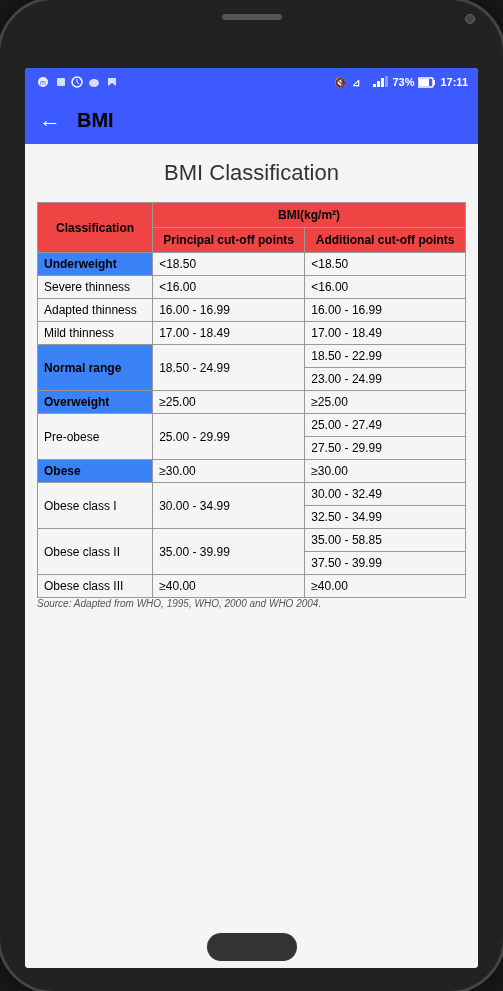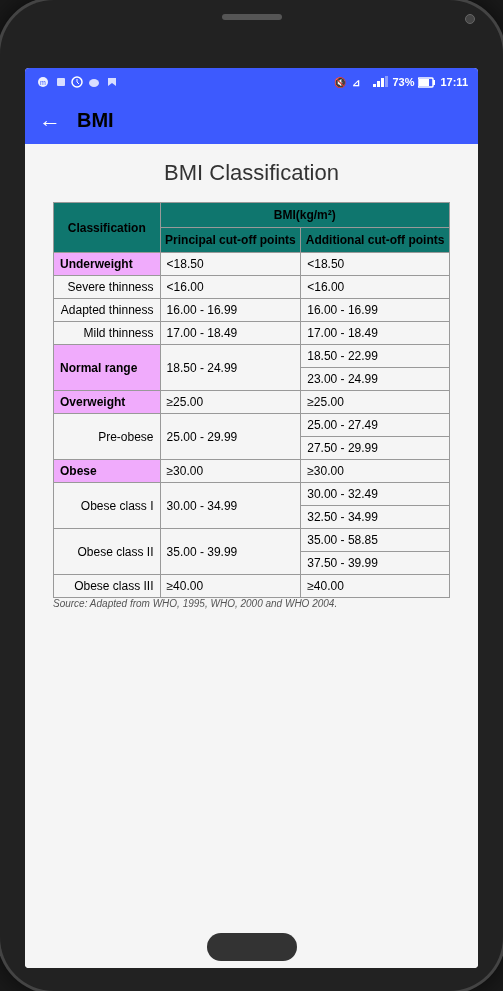--- a/index.html
+++ b/index.html
@@ -74,57 +74,57 @@
     .top-title {
       color: #000000;
       font-size: 20px;
       font-weight: bold;
     }
     
     .content {
       flex: 1;
       background: #f5f5f5;
       overflow-y: auto;
-      padding: 16px 28px 20px;
+      padding: 16px 12px 20px;
     }
     .page-title {
       text-align: center;
       font-size: 22px;
       font-weight: normal;
       color: #333;
       margin-bottom: 16px;
     }
     
     .bmi-table {
       width: 100%;
       border-collapse: collapse;
       border: 1px solid #999;
       font-size: 12px;
     }
     .bmi-table th {
-      background: #0f766e;
+      background: #ef4444;
       font-weight: bold;
       text-align: center;
       padding: 5px 4px;
       border: 1px solid #999;
     }
     .bmi-table td {
       border: 1px solid #999;
       padding: 4px 6px;
       text-align: left;
     }
     .bmi-table .category-header {
-      background: #f0abfc;
+      background: #3b82f6;
       font-weight: bold;
       text-align: left;
       padding-left: 6px;
     }
     .bmi-table .subcategory {
       font-weight: normal;
-      text-align: right;
+      text-align: left;
     }
     .source-text {
       font-size: 10px;
       color: #555;
       font-style: italic;
     }
     
     .phone-speaker {
       width: 60px;
       height: 6px;

